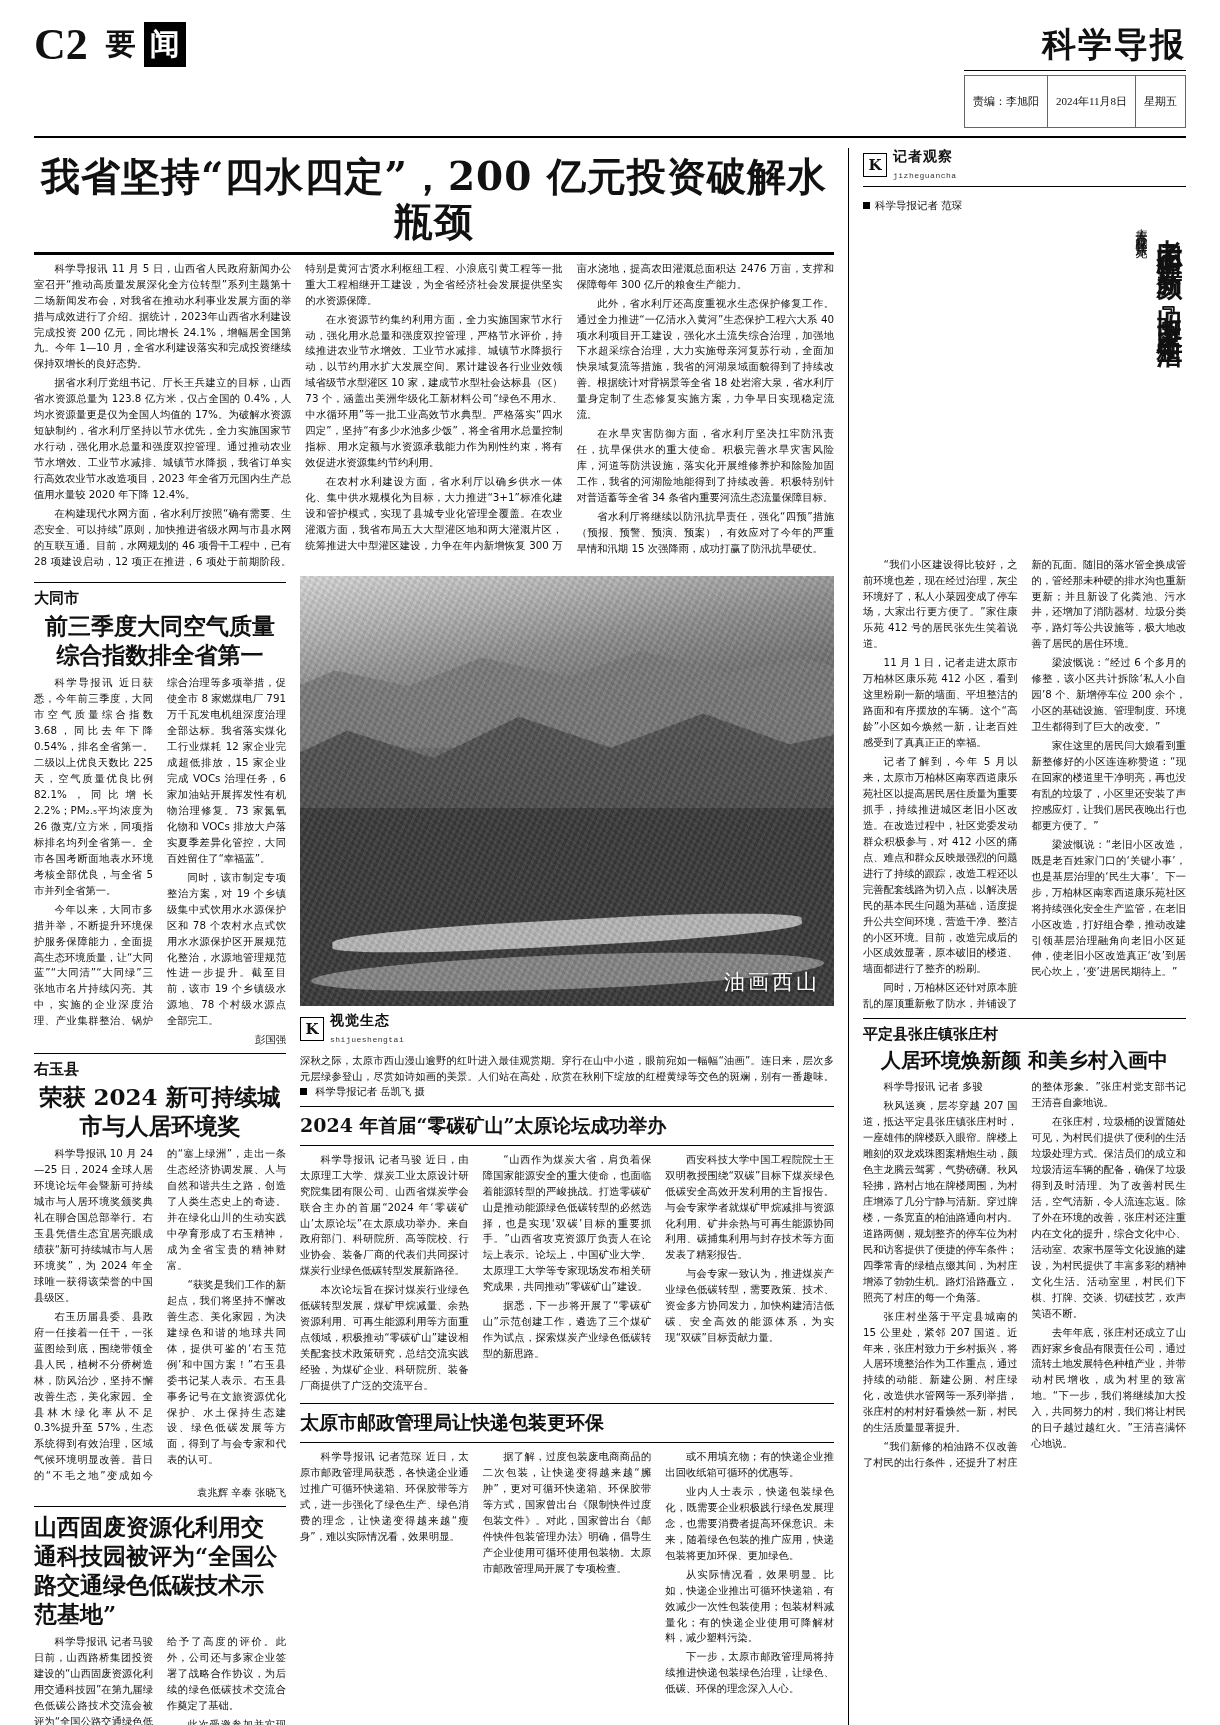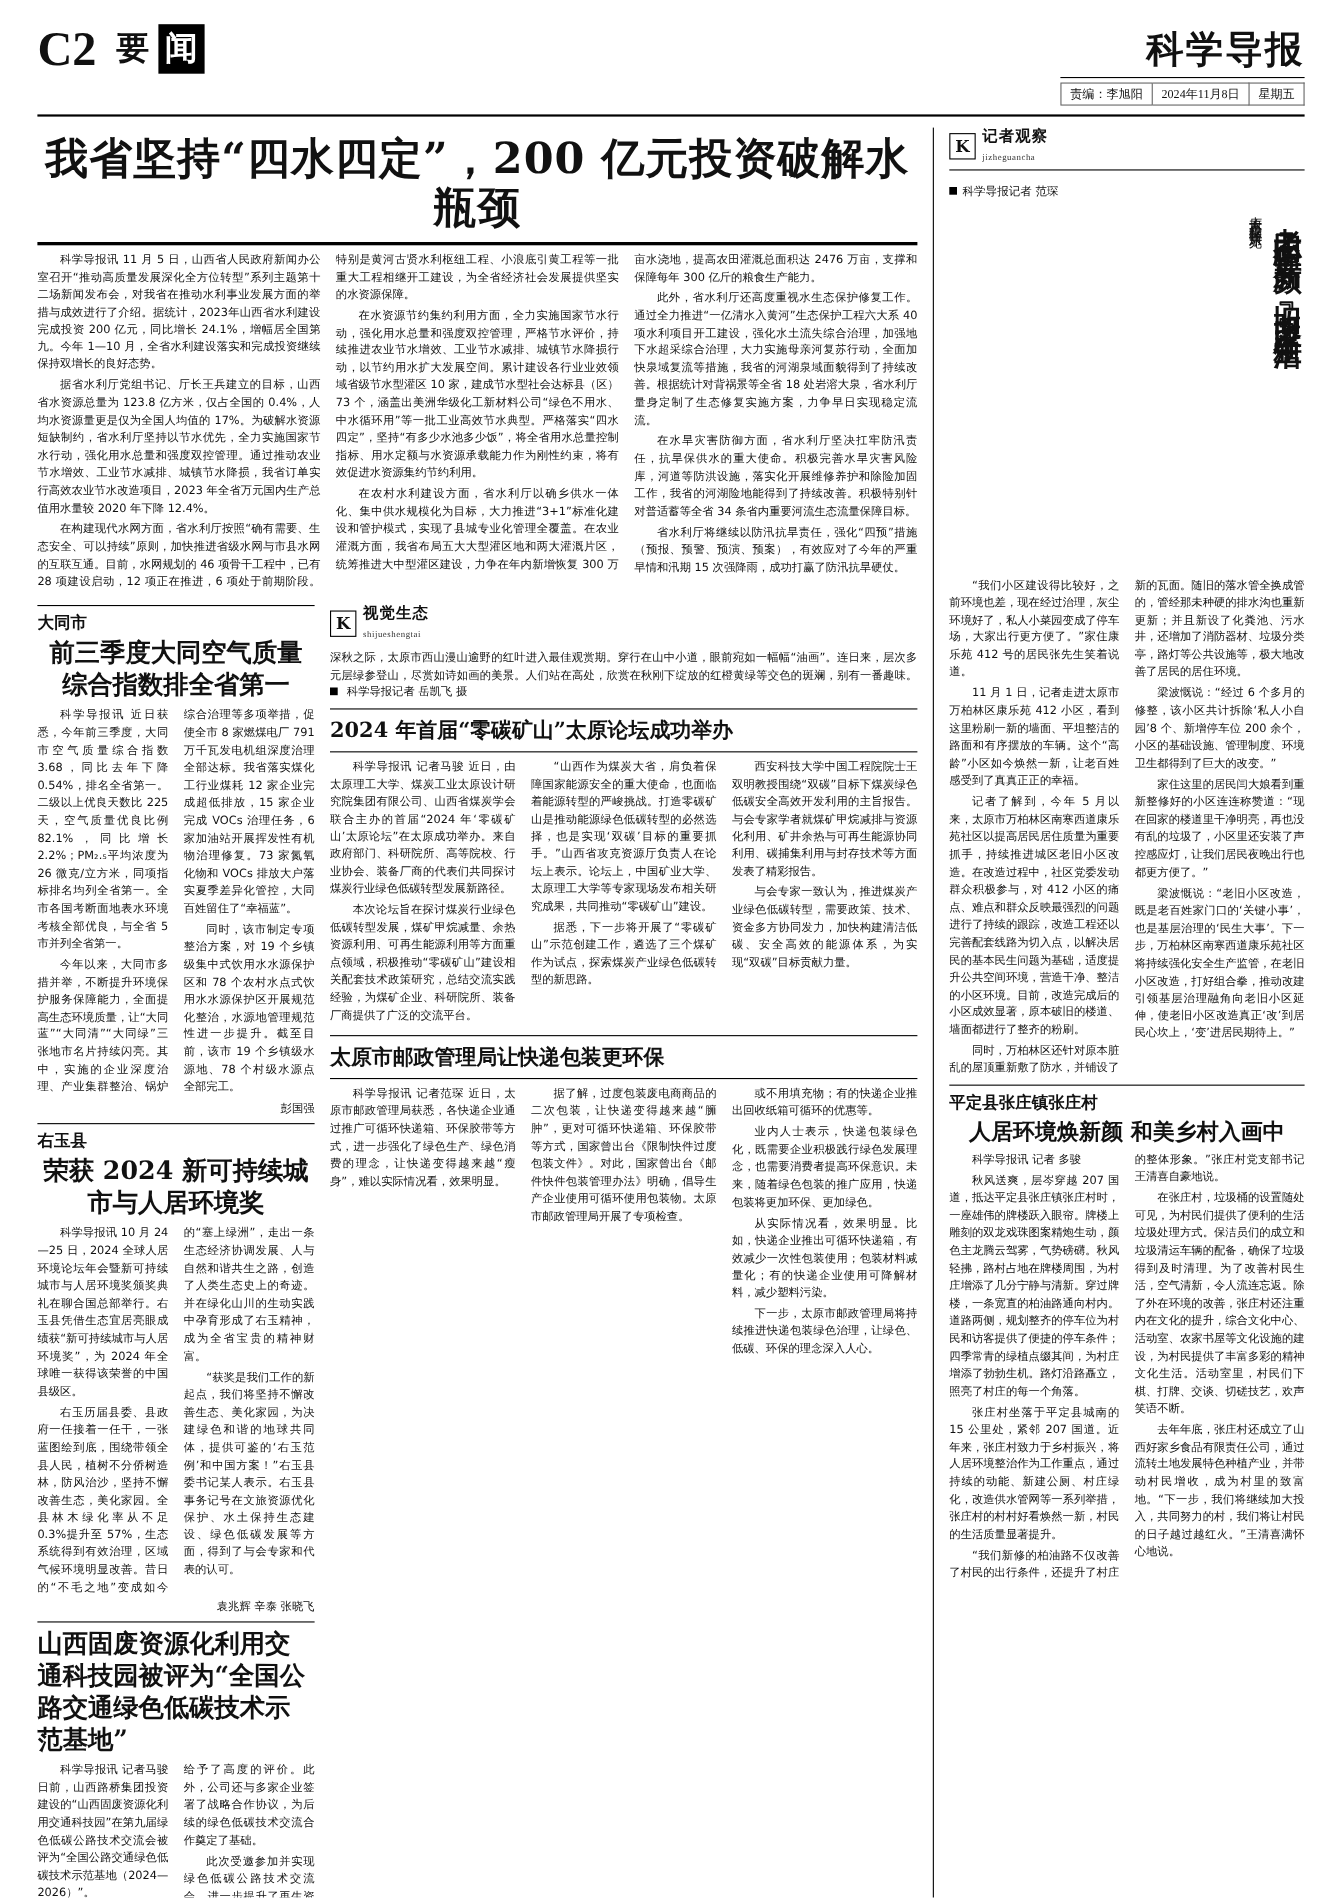--- a/index.html
+++ b/index.html
@@ -17,21 +17,21 @@
   
   .masthead { display:flex; align-items:flex-start; justify-content:space-between; border-bottom:2px solid #000; padding-bottom:8px;gap:11px; }
   .mast-left { display:flex; align-items:center; gap:12px; }
   .mast-page { font-family:"Liberation Serif", serif; font-size:44px; font-weight:bold; letter-spacing:0px; line-height:1; }
   .mast-section { display:flex; align-items:center; }
   .mast-section .ch { font-size:30px; font-weight:bold; padding:2px 6px; font-family:"DejaVu Sans", sans-serif;}
   .mast-section .ch.inv { background:#000; color:#fff; margin-left:2px; }
   .mast-right { text-align:right; }
   .mast-brand { font-size:34px; font-weight:bold; letter-spacing:2px; font-family:"DejaVu Serif", serif; border-bottom:1px solid #000; padding-bottom:2px;}
   .mast-meta { display:flex; justify-content:flex-end; gap:0; margin-top:4px; font-size:11px; }
-  .mast-meta .cell { border:1px solid #666; border-left:none; padding:2px 8px; }
+  .mast-meta .cell { border:1px solid #666; border-left:none; padding:18px 8px; }
   .mast-meta .cell:first-child { border-left:1px solid #666; }
 
   
   .body-wrap { display:flex; margin-top:10px; }
   .left-zone { width:800px; }
   .right-zone { width:352px; margin-left:14px; border-left:1px solid #000; padding-left:14px; }
 
   
   .lead-headline { font-size:39px; font-weight:bold; letter-spacing:1px; text-align:center; font-family:"DejaVu Serif", serif; line-height:1.15; margin:6px 0 4px 0;}
   .rule-thick { border-top:3px solid #000; margin:8px 0 6px 0; }
@@ -60,21 +60,21 @@
   .photo .texture { position:absolute; inset:0; background:
       repeating-linear-gradient(115deg, rgba(255,255,255,.05) 0 3px, rgba(0,0,0,.05) 3px 6px),
       repeating-linear-gradient(35deg, rgba(255,255,255,.04) 0 2px, rgba(0,0,0,.06) 2px 5px); }
   .photo-caption-in { position:absolute; right:14px; bottom:10px; color:#fff; font-size:21px; font-family:"DejaVu Serif", serif; letter-spacing:3px; text-shadow:0 1px 3px rgba(0,0,0,.8); }
   .photo-credit { font-size:10.3px; font-family:"DejaVu Sans", sans-serif; line-height:1.5; text-align:justify; margin-top:6px; }
 
   .logo-badge { display:inline-flex; align-items:center; gap:6px; margin:6px 0 2px 0; }
   .logo-k { width:24px; height:24px; border:1.5px solid #000; display:flex; align-items:center; justify-content:center; font-family:"DejaVu Serif", serif; font-weight:bold; font-size:15px; }
   .logo-words { line-height:1.05; }
   .logo-cn { font-size:14px; font-weight:bold; font-family:"DejaVu Sans", sans-serif; letter-spacing:1px;}
-  .logo-en { font-size:8px; letter-spacing:.5px; font-family:Liberation Serif, serif; color:#333;}
+  .logo-en { font-size:8px; letter-spacing:.5px; font-family:Liberation Mono, monospace; color:#333;}
 
   
   .vhead-wrap { display:flex; justify-content:flex-end; gap:4px; margin:6px 0 8px 0; }
   .vhead { writing-mode:vertical-rl; text-orientation:upright; font-family:"DejaVu Serif", serif; font-weight:bold; font-size:26px; letter-spacing:4px; line-height:1.25; height:330px;}
   .vsub { writing-mode:vertical-rl; text-orientation:upright; font-size:12px; letter-spacing:2px; height:330px; font-family:"DejaVu Sans", sans-serif;}
   .obs-badge { display:flex; align-items:center; gap:6px; border-bottom:1px solid #000; padding-bottom:4px; }
   .obs-line { font-size:10.5px; font-family:"DejaVu Sans", sans-serif; margin-top:12px; }
   .sq { display:inline-block; width:7px; height:7px; background:#000; margin-right:5px; }
 
   .mini-head { font-size:19px; font-weight:bold; font-family:"DejaVu Serif", serif; text-align:left; margin:6px 0 5px 0;}
@@ -147,20 +147,30 @@
           <div class="sub-headline small left">山西固废资源化利用交通科技园被评为“全国公路交通绿色低碳技术示范基地”</div>
           <div class="cols2">
             <p class="art">科学导报讯 记者马骏 日前，山西路桥集团投资建设的“山西固废资源化利用交通科技园”在第九届绿色低碳公路技术交流会被评为“全国公路交通绿色低碳技术示范基地（2024—2026）”。</p>
             <p class="art">交流大会上，山西路桥再生资源开发有限公司全面展示了其在公路废弃物回收与利用方面的研究成果和成效，公司副总经理白万玉向与会者详细展示了园区内“生态利用、建筑 3D 打印、镇基库降解、高性能绿色料、生态水泥、道路基础式构件、高品类覆盖沥青再生技术”等绿色低碳“八大业态”。与会的专家学者对公司的创新技术及环保理念给予了高度的评价。此外，公司还与多家企业签署了战略合作协议，为后续的绿色低碳技术交流合作奠定了基础。</p>
             <p class="art">此次受邀参加并实现绿色低碳公路技术交流会，进一步提升了再生资源公司在公路废弃物资源化利用领域的影响力。山西路桥再生资源公司“双碳”发展战略，聚焦集团公司“一体两翼”产业布局，积极发挥产业链绿色低碳技术的示范作用，大力推进绿色低碳技术的示范作用，为交通强国加快打造“三晋重点产业板局，助力打造“六型一体”高质量发展新局面的新路径与愿景。</p>
           </div>
         </div>
 
         <div style="width:534px;">
           <div class="photo-box">
+            <div class="photo">
+              <div class="sky"></div>
+              <div class="ridge1"></div>
+              <div class="ridge2"></div>
+              <div class="valley"></div>
+              <div class="road"></div>
+              <div class="river"></div>
+              <div class="texture"></div>
+              <div class="photo-caption-in">油画西山</div>
+            </div>
             <div class="logo-badge">
               <span class="logo-k">K</span>
               <span class="logo-words">
                 <span class="logo-cn">视觉生态</span><br>
                 <span class="logo-en">shijueshengtai</span>
               </span>
             </div>
             <div class="photo-credit">
               <span>深秋之际，太原市西山漫山逾野的红叶进入最佳观赏期。穿行在山中小道，眼前宛如一幅幅“油画”。连日来，层次多元层绿参登山，尽赏如诗如画的美景。人们站在高处，欣赏在秋刚下绽放的红橙黄绿等交色的斑斓，别有一番趣味。</span>
               <span class="sq"></span>

